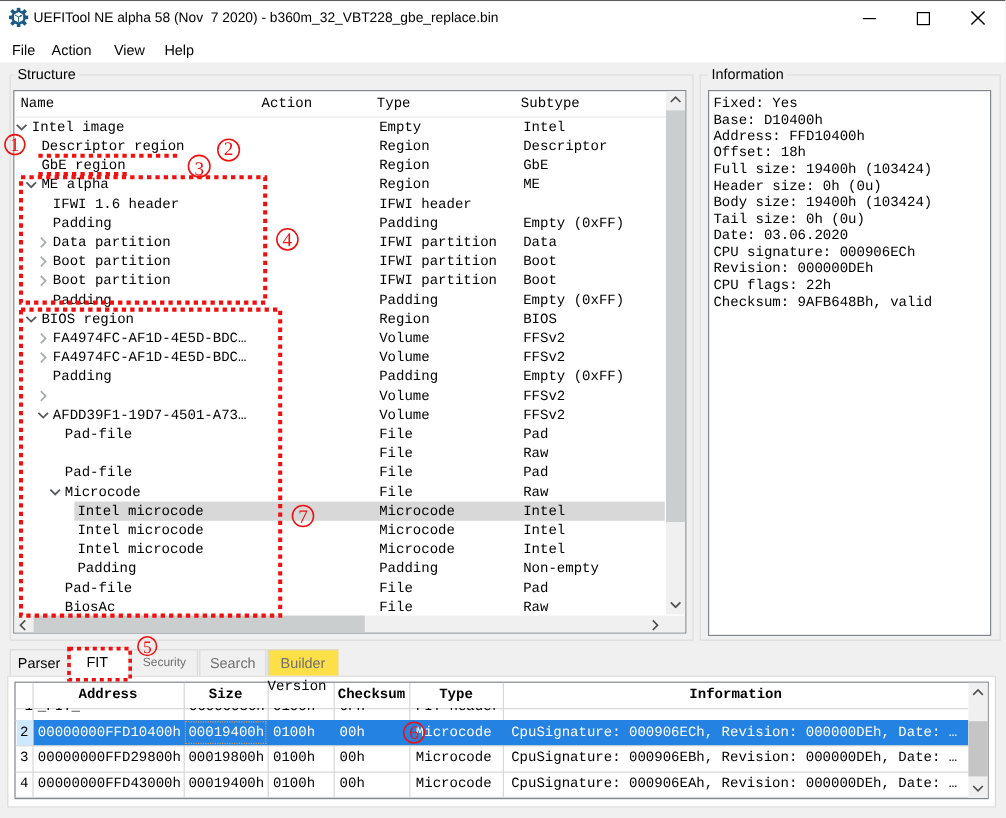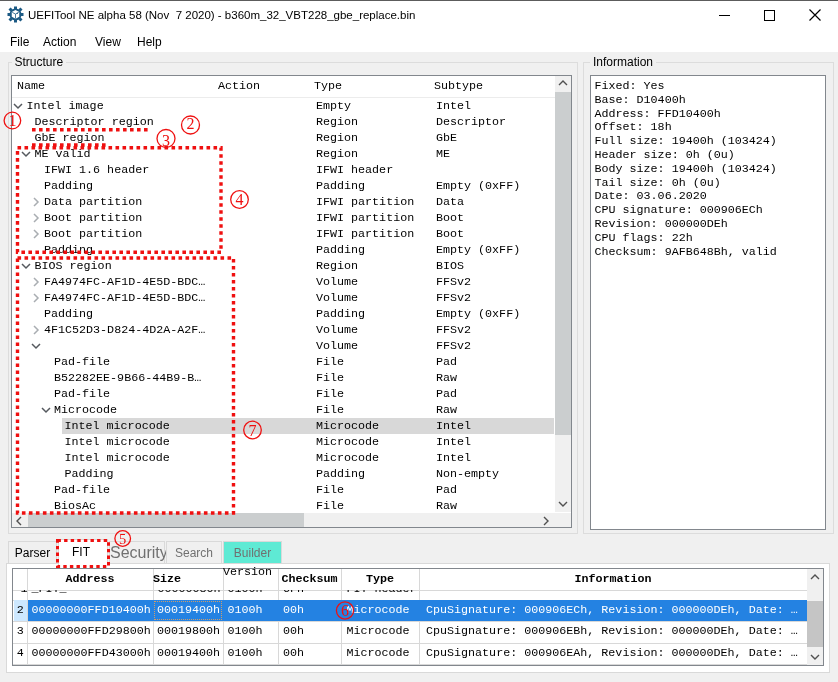--- a/index.html
+++ b/index.html
@@ -68,21 +68,21 @@
   </div>
 <div class="trow" style="top:130px">
     <span class="mono" style="left:23.5px">GbE region</span>
     <span class="mono" style="left:305px">Region</span>
     <span class="mono" style="left:425px">GbE</span>
   </div>
 <div class="trow" style="top:146px">
     <svg class="abs" style="left:10.0px;top:5px" width="10" height="7" viewBox="0 0 10 7">
       <path d="M1 1 L5 5 L9 1" stroke="#55595e" stroke-width="1.5" fill="none"></path>
     </svg>
-    <span class="mono" style="left:23.5px">ME valid</span>
+    <span class="mono" style="left:23.5px">ME alpha</span>
     <span class="mono" style="left:305px">Region</span>
     <span class="mono" style="left:425px">ME</span>
   </div>
 <div class="trow" style="top:162px">
     <span class="mono" style="left:33px">IFWI 1.6 header</span>
     <span class="mono" style="left:305px">IFWI header</span>
   </div>
 <div class="trow" style="top:178px">
     <span class="mono" style="left:33px">Padding</span>
     <span class="mono" style="left:305px">Padding</span>
@@ -143,38 +143,37 @@
   </div>
 <div class="trow" style="top:306px">
     <span class="mono" style="left:33px">Padding</span>
     <span class="mono" style="left:305px">Padding</span>
     <span class="mono" style="left:425px">Empty (0xFF)</span>
   </div>
 <div class="trow" style="top:322px">
     <svg class="abs" style="left:21.5px;top:3px" width="7" height="10" viewBox="0 0 7 10">
       <path d="M1 1 L5 5 L1 9" stroke="#a9adb1" stroke-width="1.5" fill="none"></path>
     </svg>
-    <span class="mono" style="left:33px">4F1C52D3-D824-4D2A-A2F…</span>
     <span class="mono" style="left:305px">Volume</span>
     <span class="mono" style="left:425px">FFSv2</span>
   </div>
 <div class="trow" style="top:338px">
     <svg class="abs" style="left:19.5px;top:5px" width="10" height="7" viewBox="0 0 10 7">
       <path d="M1 1 L5 5 L9 1" stroke="#55595e" stroke-width="1.5" fill="none"></path>
     </svg>
+    <span class="mono" style="left:33px">AFDD39F1-19D7-4501-A73…</span>
     <span class="mono" style="left:305px">Volume</span>
     <span class="mono" style="left:425px">FFSv2</span>
   </div>
 <div class="trow" style="top:354px">
     <span class="mono" style="left:43px">Pad-file</span>
     <span class="mono" style="left:305px">File</span>
     <span class="mono" style="left:425px">Pad</span>
   </div>
 <div class="trow" style="top:370px">
-    <span class="mono" style="left:43px">B52282EE-9B66-44B9-B…</span>
     <span class="mono" style="left:305px">File</span>
     <span class="mono" style="left:425px">Raw</span>
   </div>
 <div class="trow" style="top:386px">
     <span class="mono" style="left:43px">Pad-file</span>
     <span class="mono" style="left:305px">File</span>
     <span class="mono" style="left:425px">Pad</span>
   </div>
 <div class="trow" style="top:402px">
     <svg class="abs" style="left:29.5px;top:5px" width="10" height="7" viewBox="0 0 10 7">
@@ -228,38 +227,38 @@
     <path d="M5 1 L1 5 L5 9" stroke="#505050" stroke-width="1.4" fill="none"></path>
   </svg>
 <div class="abs" style="left:28px;top:513px;width:276px;height:14px;background:#cbcecf"></div>
 <svg class="abs" style="left:543px;top:516px" width="6" height="10" viewBox="0 0 6 10">
     <path d="M1 1 L5 5 L1 9" stroke="#505050" stroke-width="1.4" fill="none"></path>
   </svg>
 <div class="abs" style="left:590px;top:75px;width:236px;height:455px;border:1px solid #82878d;background:#fff;box-sizing:border-box"></div>
 <div class="abs mono" style="left:594.5px;top:80px;line-height:13.8px">Fixed: Yes<br>Base: D10400h<br>Address: FFD10400h<br>Offset: 18h<br>Full size: 19400h (103424)<br>Header size: 0h (0u)<br>Body size: 19400h (103424)<br>Tail size: 0h (0u)<br>Date: 03.06.2020<br>CPU signature: 000906ECh<br>Revision: 000000DEh<br>CPU flags: 22h<br>Checksum: 9AFB648Bh, valid</div>
 <div class="abs" style="left:6px;top:563px;width:824px;height:110px;background:#fff;border:1px solid #d9d9d9;box-sizing:border-box"></div>
 <div class="abs" style="left:8px;top:541px;width:49px;height:22px;background:#f0f0f0;border:1px solid #d9d9d9;border-bottom:none;box-sizing:border-box;text-align:center;line-height:22px;font-size:12px;color:#000">Parser</div>
-<div class="abs" style="left:109px;top:541px;width:56px;height:22px;background:#f0f0f0;border:1px solid #d9d9d9;border-bottom:none;box-sizing:border-box;text-align:center;line-height:22px;font-size:16px;color:#707070">Security</div>
+<div class="abs" style="left:109px;top:541px;width:56px;height:22px;background:#f0f0f0;border:1px solid #d9d9d9;border-bottom:none;box-sizing:border-box;text-align:center;line-height:22px;font-size:10px;color:#707070">Security</div>
 <div class="abs" style="left:166px;top:541px;width:56px;height:22px;background:#f0f0f0;border:1px solid #d9d9d9;border-bottom:none;box-sizing:border-box;text-align:center;line-height:22px;font-size:12px;color:#707070">Search</div>
-<div class="abs" style="left:223px;top:541px;width:59px;height:22px;background:#5eead4;border:1px solid #d9d9d9;border-bottom:none;box-sizing:border-box;text-align:center;line-height:22px;font-size:12px;color:#707070">Builder</div>
+<div class="abs" style="left:223px;top:541px;width:59px;height:22px;background:#fde047;border:1px solid #d9d9d9;border-bottom:none;box-sizing:border-box;text-align:center;line-height:22px;font-size:12px;color:#707070">Builder</div>
 <div class="abs" style="left:58px;top:539px;width:50px;height:26px;background:#fff;border:1px solid #d9d9d9;border-bottom:none;box-sizing:border-box;text-align:center;line-height:24px;font-size:12px;text-indent:-4px">FIT</div>
 <div class="abs" style="left:12px;top:568px;width:812px;height:98px;border:1px solid #82878d;background:#fff;box-sizing:border-box"></div>
 <div class="abs" style="left:27px;top:569px;width:1px;height:96px;background:#d8d8d8"></div>
 <div class="abs" style="left:153px;top:569px;width:1px;height:96px;background:#d8d8d8"></div>
 <div class="abs" style="left:223px;top:569px;width:1px;height:96px;background:#d8d8d8"></div>
 <div class="abs" style="left:278px;top:569px;width:1px;height:96px;background:#d8d8d8"></div>
 <div class="abs" style="left:341px;top:569px;width:1px;height:96px;background:#d8d8d8"></div>
 <div class="abs" style="left:419px;top:569px;width:1px;height:96px;background:#d8d8d8"></div>
 <div class="abs" style="left:13px;top:589.5px;width:794px;height:1px;background:#d8d8d8"></div>
 <div class="abs" style="left:13px;top:599.75px;width:794px;height:1px;background:#d8d8d8"></div>
 <div class="abs" style="left:13px;top:621.25px;width:794px;height:1px;background:#d8d8d8"></div>
 <div class="abs" style="left:13px;top:642.75px;width:794px;height:1px;background:#d8d8d8"></div>
 <div class="abs" style="left:13px;top:664px;width:794px;height:1px;background:#d8d8d8"></div>
 <div class="abs mono" style="left:27px;top:568.5px;width:126px;height:21px;line-height:21px;text-align:center;font-weight:bold">Address</div>
-<div class="abs mono" style="left:153px;top:568.5px;width:70px;height:21px;line-height:21px;font-weight:bold">Size</div>
+<div class="abs mono" style="left:153px;top:568.5px;width:70px;height:21px;line-height:21px;text-align:center;font-weight:bold">Size</div>
 <div class="abs mono" style="left:223px;top:562px;width:55px;height:21px;line-height:21px;text-align:left;font-weight:normal">Version</div>
 <div class="abs mono" style="left:278px;top:568.5px;width:63px;height:21px;line-height:21px;text-align:center;font-weight:bold">Checksum</div>
 <div class="abs mono" style="left:341px;top:568.5px;width:78px;height:21px;line-height:21px;text-align:center;font-weight:bold">Type</div>
 <div class="abs mono" style="left:419px;top:568.5px;width:388px;height:21px;line-height:21px;text-align:center;font-weight:bold">Information</div>
 <div class="abs" style="left:13px;top:590px;width:794px;height:9.5px;overflow:hidden">
 <div class="abs mono" style="left:4px;top:-11.5px;height:21.5px;line-height:21.5px;width:14px;text-align:center">1</div>
 <div class="abs mono" style="left:18.5px;top:-11.5px;height:21.5px;line-height:21.5px">_FIT_</div>
 <div class="abs mono" style="left:144.5px;top:-11.5px;height:21.5px;line-height:21.5px">00000080h</div>
 <div class="abs mono" style="left:214.5px;top:-11.5px;height:21.5px;line-height:21.5px">0100h</div>
 <div class="abs mono" style="left:270px;top:-11.5px;height:21.5px;line-height:21.5px">6Fh</div>

